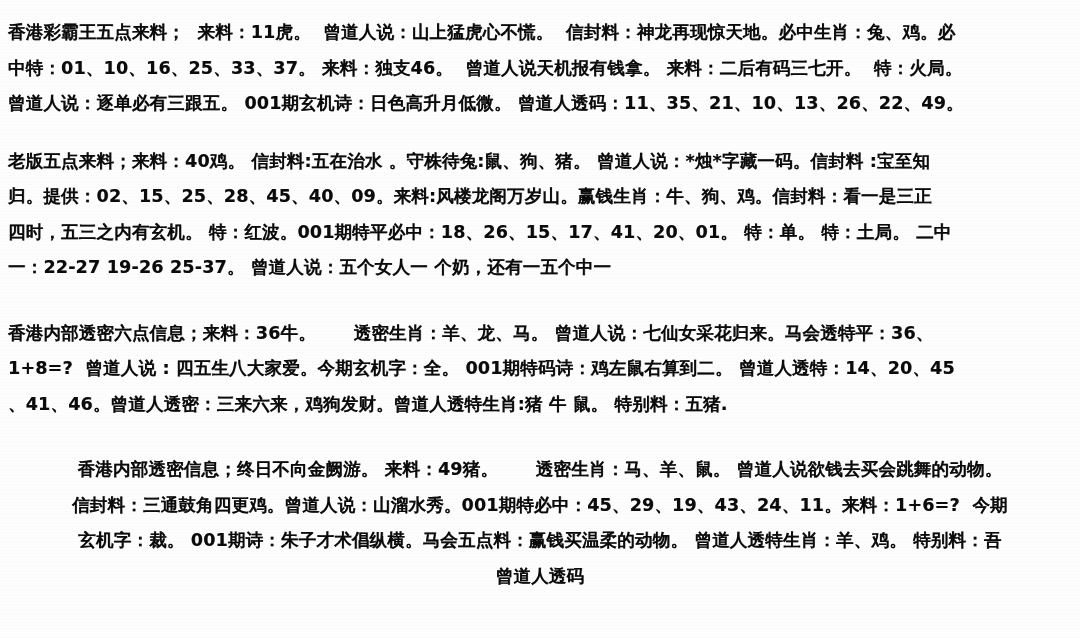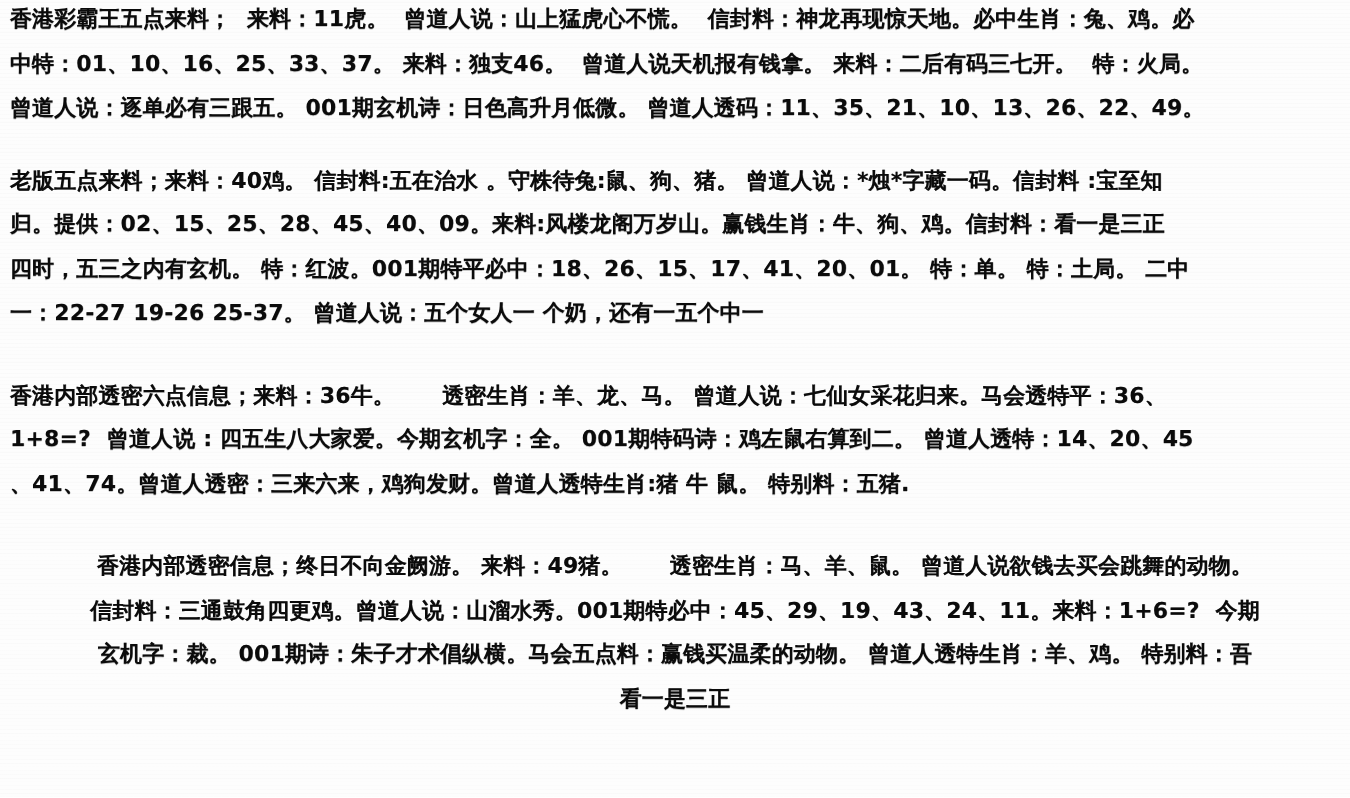--- a/index.html
+++ b/index.html
@@ -33,21 +33,21 @@
     white-space: pre;
     font-weight: 600;
     text-shadow: 0.4px 0 0 rgba(0,0,0,0.35), 0 0.4px 0 rgba(0,0,0,0.2);
     font-family: "DejaVu Sans", "Liberation Sans", sans-serif;
   }
   .block-1 .line { margin-bottom: 18px; }
   .block-2 .line { margin-bottom: 18px; }
   .block-3 .line { margin-bottom: 18px; }
   .block-4 .line { margin-bottom: 18px; text-align: center; }
 
-  .block-1 { padding-top: 8px; }
+  .block-1 { padding-top: 24px; }
   .block-2 { padding-top: 22px; }
   .block-3 { padding-top: 30px; }
   .block-4 { padding-top: 30px; }
 
   .line.tight { margin-bottom: 14px; }
   .grain {
     position: absolute;
     inset: 0;
     pointer-events: none;
     opacity: 0.035;
@@ -69,24 +69,24 @@
   <div class="block block-2">
     <div class="line">老版五点来料；来料：40鸡。 信封料:五在治水 。守株待兔:鼠、狗、猪。 曾道人说：*烛*字藏一码。信封料 :宝至知</div>
     <div class="line">归。提供：02、15、25、28、45、40、09。来料:风楼龙阁万岁山。赢钱生肖：牛、狗、鸡。信封料：看一是三正</div>
     <div class="line">四时，五三之内有玄机。 特：红波。001期特平必中：18、26、15、17、41、20、01。 特：单。 特：土局。 二中</div>
     <div class="line">一：22-27 19-26 25-37。 曾道人说：五个女人一 个奶，还有一五个中一</div>
   </div>
 
   <div class="block block-3">
     <div class="line">香港内部透密六点信息；来料：36牛。      透密生肖：羊、龙、马。 曾道人说：七仙女采花归来。马会透特平：36、</div>
     <div class="line">1+8=?  曾道人说 : 四五生八大家爱。今期玄机字：全。 001期特码诗：鸡左鼠右算到二。 曾道人透特：14、20、45</div>
-    <div class="line">、41、74。曾道人透密：三来六来，鸡狗发财。曾道人透特生肖:猪 牛 鼠。 特别料：五猪.</div>
+    <div class="line">、41、46。曾道人透密：三来六来，鸡狗发财。曾道人透特生肖:猪 牛 鼠。 特别料：五猪.</div>
   </div>
 
   <div class="block block-4">
     <div class="line">香港内部透密信息；终日不向金阙游。 来料：49猪。      透密生肖：马、羊、鼠。 曾道人说欲钱去买会跳舞的动物。</div>
     <div class="line">信封料：三通鼓角四更鸡。曾道人说：山溜水秀。001期特必中：45、29、19、43、24、11。来料：1+6=?  今期</div>
     <div class="line">玄机字：裁。 001期诗：朱子才术倡纵横。马会五点料：赢钱买温柔的动物。 曾道人透特生肖：羊、鸡。 特别料：吾</div>
-    <div class="line tight">看一是三正</div>
+    <div class="line tight">曾道人透码</div>
   </div>
 
   <div class="grain"></div>
 </div>
 
 </body></html>

